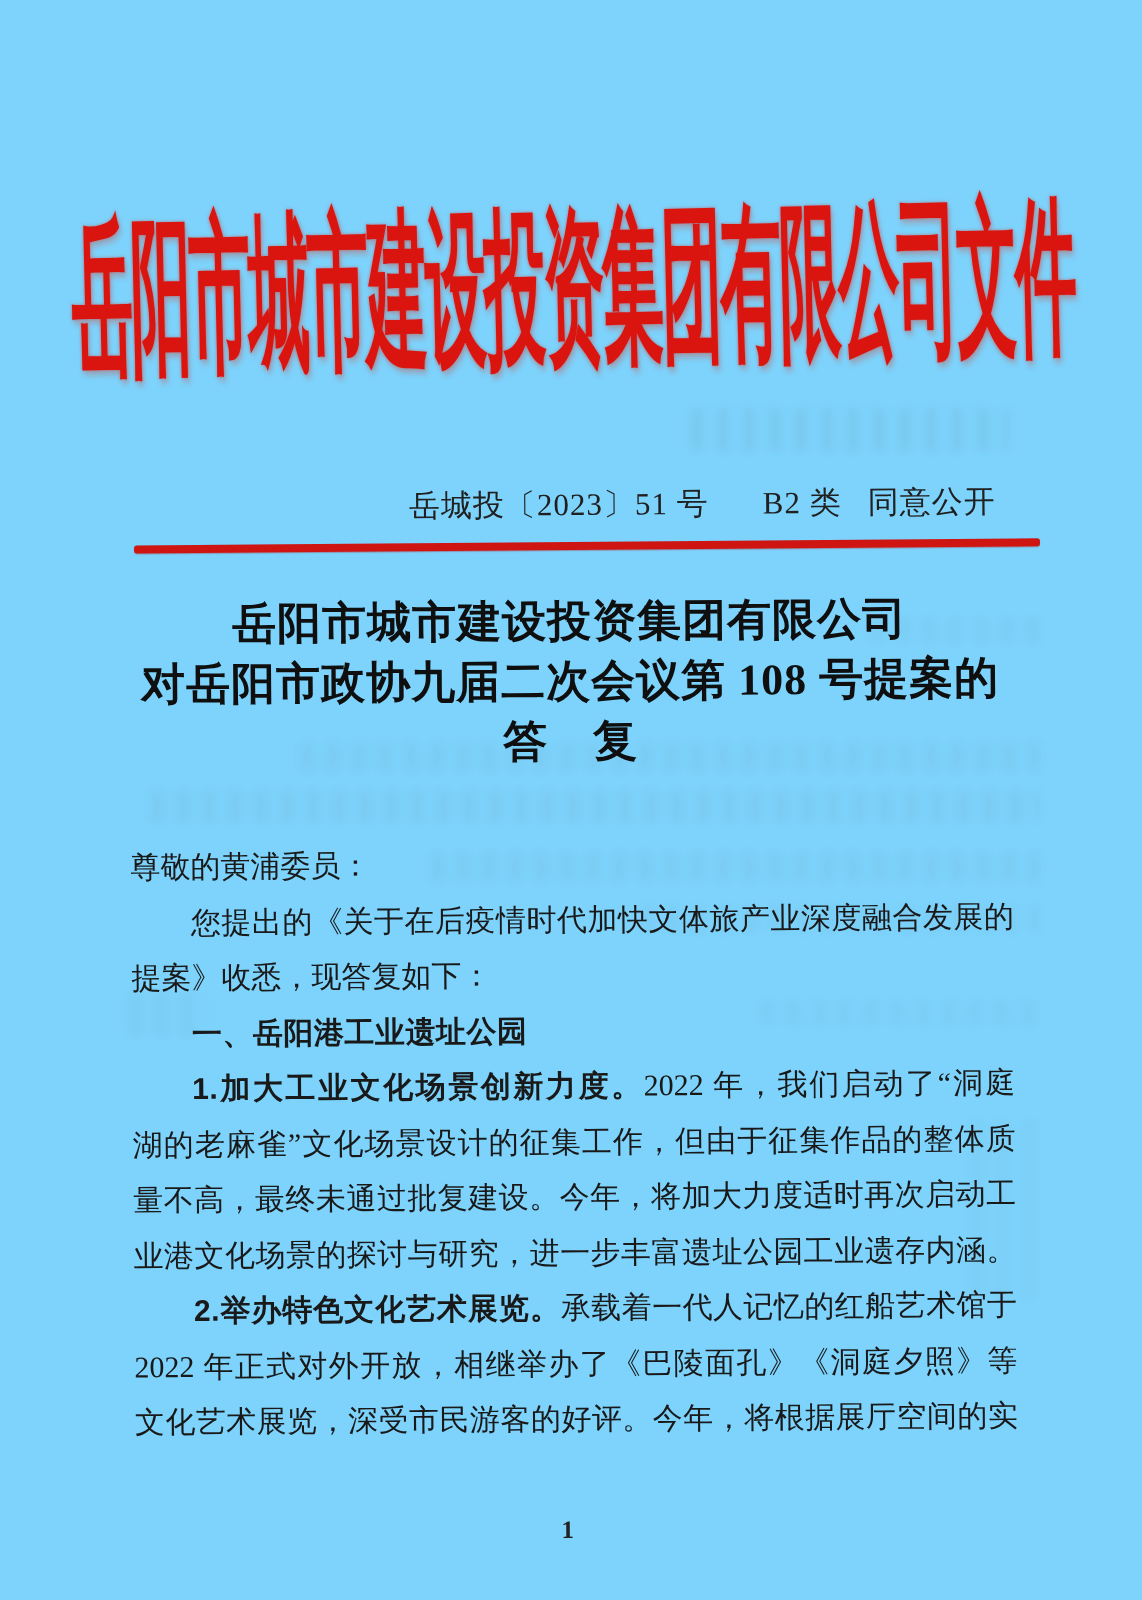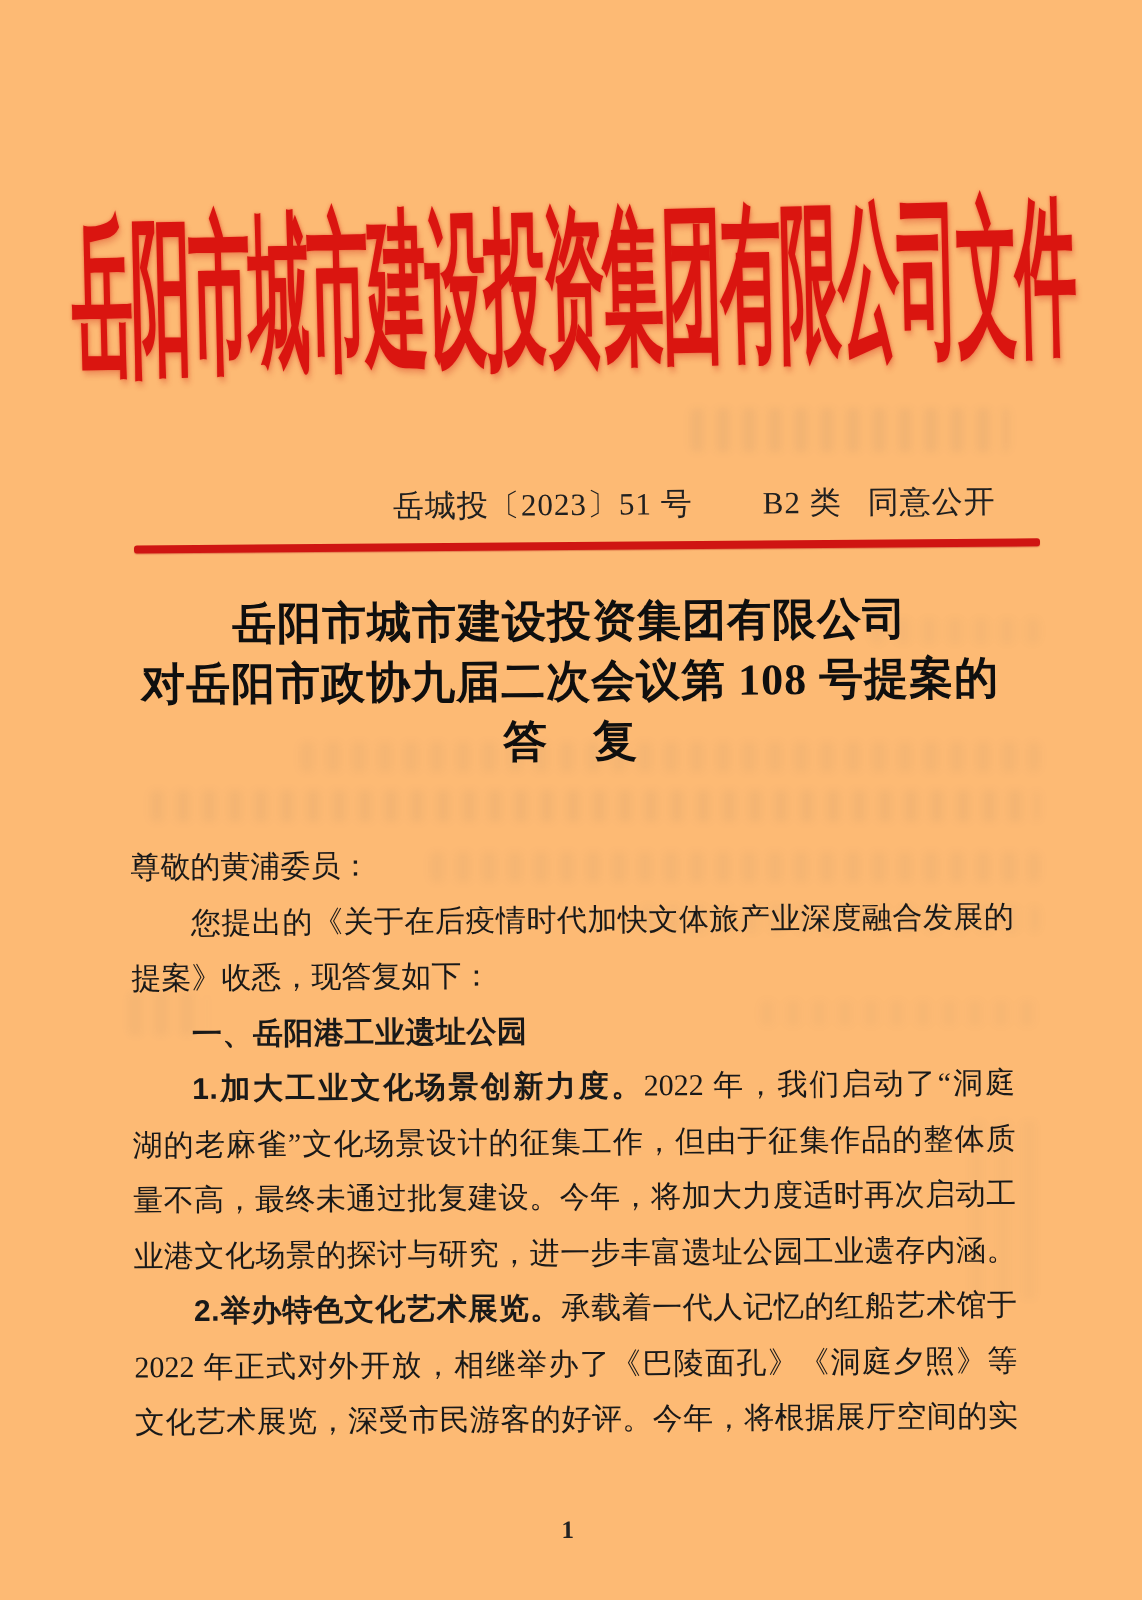--- a/index.html
+++ b/index.html
@@ -28,21 +28,21 @@
   }
 
   
   .docmeta-row{
     position:absolute;top:486px;left:0;width:100%;box-sizing:border-box;
     display:flex;justify-content:flex-end;align-items:baseline;
     padding-right:144px;
     font-size:31px;line-height:38px;color:#202020;
     letter-spacing:1px;
   }
-  .docmeta-row .m2{margin-left:70px;}
+  .docmeta-row .m2{margin-left:54px;}
   .docmeta-row .m3{margin-left:26px;}
 
   
   .red-rule{
     position:absolute;top:542px;left:136px;width:906px;height:8px;
     background:var(--rule,#cf1512);border-radius:3px;
     box-shadow:0 1px 1px rgba(180,20,16,.35);
   }
 
   
@@ -83,21 +83,21 @@
   .s4{top:790px;left:150px;width:890px;height:32px;opacity:.55;}
   .s5{top:852px;left:430px;width:610px;height:30px;opacity:.5;}
   .s6{top:905px;left:640px;width:400px;height:28px;opacity:.4;}
   .s7{top:992px;left:128px;width:80px;height:44px;opacity:.45;}
   .s8{top:1000px;left:760px;width:280px;height:26px;opacity:.35;}
   .s9{top:1120px;left:970px;width:70px;height:180px;opacity:.3;}
 </style>
 </head>
 <body>
 
-<div class="page" style="--red: #da1510; --rule: #cf1512; background: #fdba74;">
+<div class="page" style="--red: #da1510; --rule: #cf1512; background: #7dd3fc;">
 
   <div class="smudge s1"></div>
   <div class="smudge s2"></div>
   <div class="smudge s3"></div>
   <div class="smudge s4"></div>
   <div class="smudge s5"></div>
   <div class="smudge s6"></div>
   <div class="smudge s7"></div>
   <div class="smudge s8"></div>
   <div class="smudge s9"></div>

